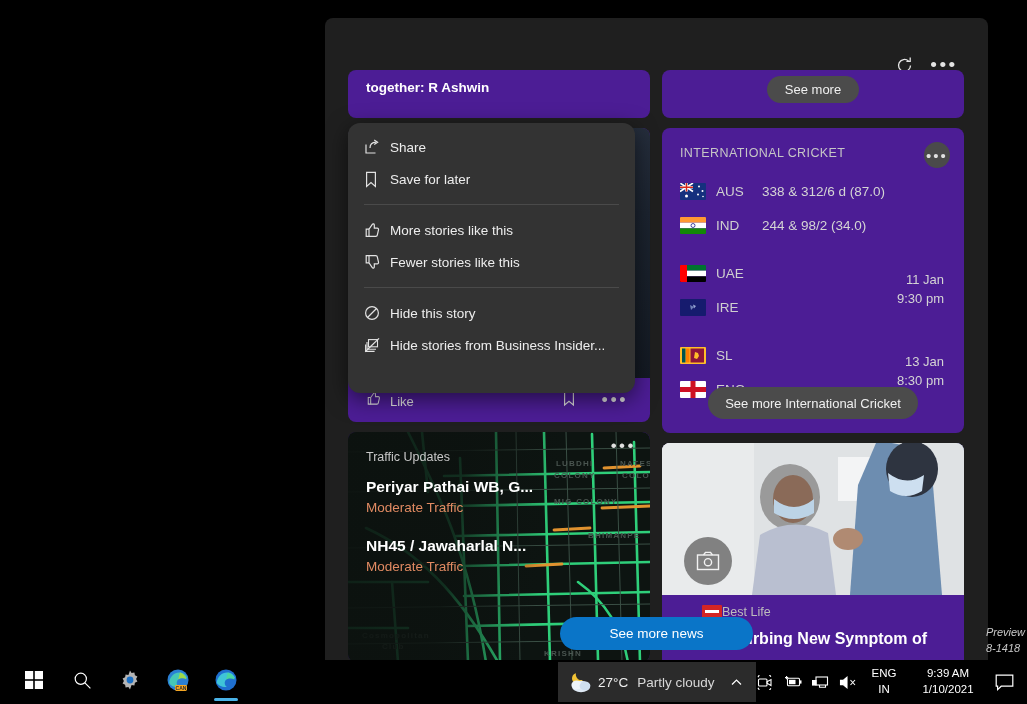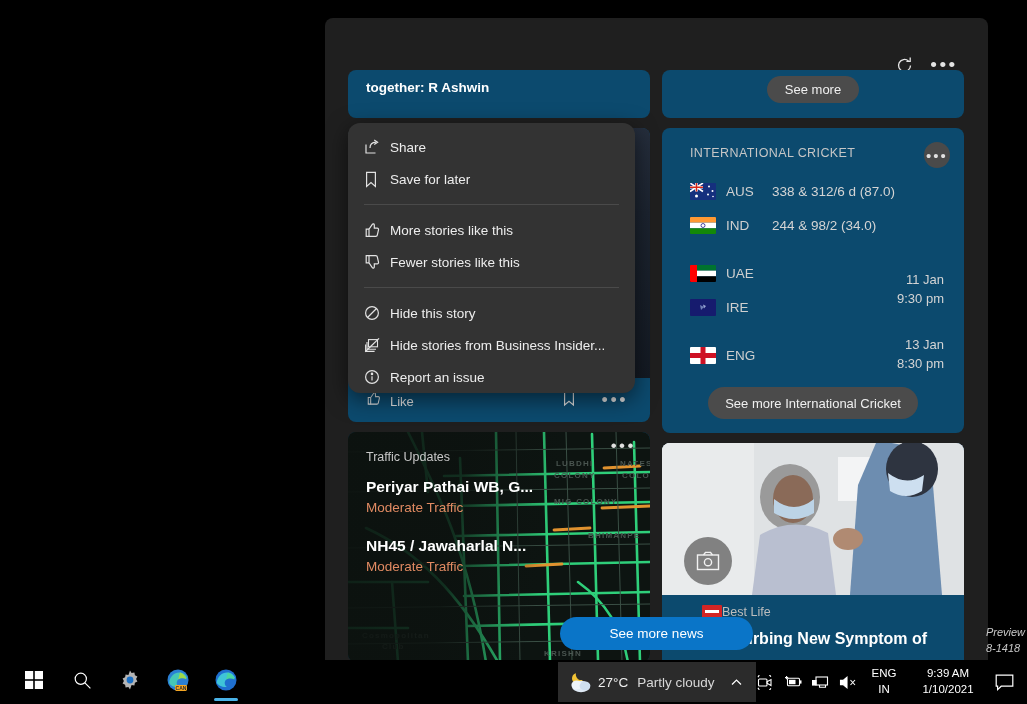--- a/index.html
+++ b/index.html
@@ -18,21 +18,21 @@
     color:#e4e4e4; cursor:pointer;
   }
   #refresh-btn { left:562px; }
   #more-btn    { left:602px; font-size:19px; letter-spacing:2.5px; line-height:8px; }
 
   .cols { position:absolute; left:0; top:52px; width:663px; height:600px; }
   .col { position:absolute; top:0; width:302px; }
   .col-left  { left:23px; }
   .col-right { left:337px; }
 
-  .card { background:#0c4a6e; border-radius:8px; margin-bottom:10px; overflow:hidden; position:relative; }
+  .card { background:#4c1d95; border-radius:8px; margin-bottom:10px; overflow:hidden; position:relative; }
 
   
   #card-quote { height:48px; padding:10px 18px 0 18px; }
   #card-quote .q { font-size:13.5px; font-weight:bold; color:#fff; }
 
   
   #card-story { height:294px; }
   #story-photo {
     position:absolute; left:0; top:0; width:302px; height:250px;
     background:
@@ -56,21 +56,21 @@
   #traffic-overlay { position:absolute; left:0; top:0; width:100%; height:100%;
     background:linear-gradient(100deg, rgba(12,18,15,.94) 0%, rgba(12,18,15,.85) 36%, rgba(12,18,15,0) 64%); }
   #traffic-content { position:absolute; left:18px; top:18px; width:230px; }
   #traffic-content .kicker { font-size:12.5px; color:#c9c9c9; margin-bottom:14px; }
   #traffic-content .road { font-size:15.5px; font-weight:bold; color:#fff; margin-bottom:4px; }
   #traffic-content .level { font-size:13.5px; color:#e08a62; margin-bottom:22px; }
   #traffic-dots { position:absolute; right:14px; top:10px; font-size:17px; letter-spacing:2.5px;
     line-height:8px; color:#e0e0e0; }
 
   
-  #card-cricket { height:305px; padding:18px 18px 0 28px; }
+  #card-cricket { height:305px; padding:18px 18px 0 18px; }
   #cricket-title { font-size:12.5px; color:#c6c6c6; letter-spacing:.4px; }
   #cricket-dots {
     position:absolute; right:14px; top:14px; width:26px; height:26px; border-radius:50%;
     background:#4a4a4a; color:#e0e0e0; font-size:15px; letter-spacing:2px;
     display:flex; align-items:center; justify-content:center; line-height:7px; cursor:pointer;
   }
   .match { position:relative; margin-top:14px; }
   .match-when { position:absolute; right:2px; top:50%; transform:translateY(-50%);
     text-align:right; font-size:13px; color:#d4d4d4; line-height:1.45; }
   .team { display:flex; align-items:center; height:34px; }
@@ -324,20 +324,32 @@
         </div>
 
         <div class="match">
           <div class="match-when">
             <div>13 Jan</div>
             <div>8:30 pm</div>
           </div>
           <div class="team">
             <span class="flag">
               <svg width="26" height="17" viewBox="0 0 26 17">
+                <rect width="26" height="17" fill="#ffbe29"></rect>
+                <rect x="2" y="1.5" width="3.5" height="14" fill="#00534e"></rect>
+                <rect x="6" y="1.5" width="3.5" height="14" fill="#ff7f00"></rect>
+                <rect x="10.5" y="1.5" width="13.5" height="14" fill="#8d153a"></rect>
+                <path d="M15 5 l3 1 1 3 -2 3 -3 -1 z" fill="#ffbe29"></path>
+              </svg>
+            </span>
+            <span class="abbr">SL</span>
+          </div>
+          <div class="team">
+            <span class="flag">
+              <svg width="26" height="17" viewBox="0 0 26 17">
                 <rect width="26" height="17" fill="#fff"></rect>
                 <rect x="10.5" y="0" width="5" height="17" fill="#ce1124"></rect>
                 <rect x="0" y="6" width="26" height="5" fill="#ce1124"></rect>
               </svg>
             </span>
             <span class="abbr">ENG</span>
           </div>
         </div>
 
         <div id="cricket-cta">See more International Cricket</div>
@@ -439,30 +451,20 @@
       <svg width="17" height="16" viewBox="0 0 17 16" fill="none" stroke="#e2e2e2" stroke-width="1.1">
         <rect x="4.5" y="2.6" width="9" height="7.2"></rect>
         <path d="M3 5 v7.2 h9"></path>
           <path d="M1.6 7.4 v7 h9"></path>
         <path d="M1.2 14.8 L15 1.4" stroke-width="1.3"></path>
       </svg>
     </span>
     <span class="mi-lbl">Hide stories from Business Insider...</span>
   </div>
 
-  <div class="mi">
-    <span class="mi-ico">
-      <svg width="16" height="16" viewBox="0 0 16 16" fill="none" stroke="#e2e2e2" stroke-width="1.2">
-        <circle cx="8" cy="8" r="6.4"></circle>
-          <path d="M8 7.2 V11.4"></path>
-          <circle cx="8" cy="4.9" r=".7" fill="#e2e2e2"></circle>
-      </svg>
-    </span>
-    <span class="mi-lbl">Report an issue</span>
-  </div>
 </div>
 
 <div id="watermark">
   <div>Preview</div>
   <div>8-1418</div>
 </div>
 
 <div id="taskbar">
 
   <div id="tb-left">

